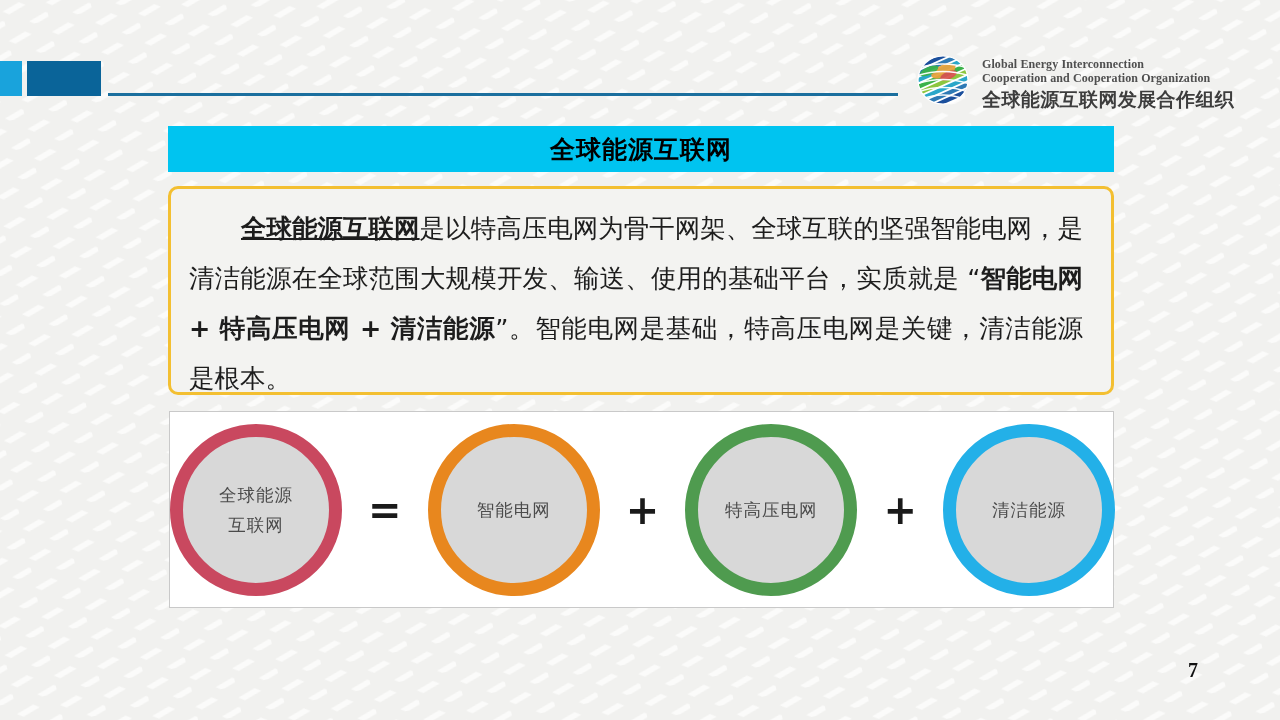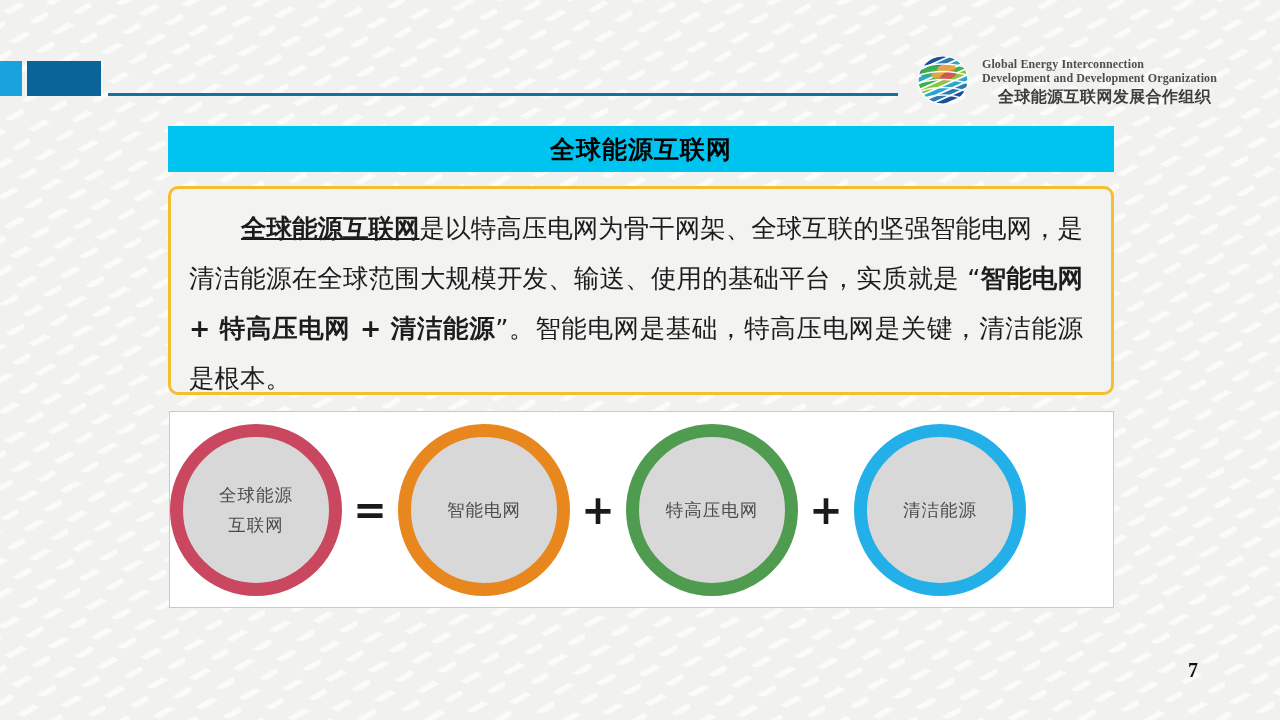--- a/index.html
+++ b/index.html
@@ -65,27 +65,26 @@
     font-family: "Liberation Serif", "DejaVu Serif", serif;
     font-size: 12px;
     font-weight: bold;
     line-height: 13.5px;
     color: #4f4f4f;
     letter-spacing: 0.1px;
     white-space: nowrap;
   }
   .hdr-org-cn {
     font-family: "DejaVu Sans", "Liberation Sans", sans-serif;
-    font-size: 16px;
+    font-size: 19px;
     font-weight: bold;
     color: #3d3d3d;
     margin-top: 2px;
     letter-spacing: 0.4px;
     white-space: nowrap;
-    margin-left: 16px;
   }
 
   
   #title-banner {
     position: absolute;
     left: 168px; top: 126px;
     width: 946px; height: 46px;
     background: #00c4f0;
     display: flex;
     align-items: center;
@@ -135,21 +134,21 @@
     background: #ffffff;
     border: 1px solid #c9c9c9;
   }
   #diagram-row {
     position: absolute;
     left: 0; top: 0;
     width: 945px; height: 195px;
     display: flex;
     flex-direction: row;
     align-items: center;
-    justify-content: flex-start;
+    justify-content: space-between;
   }
   .circle-node {
     width: 172px;
     height: 172px;
     border-radius: 50%;
     box-sizing: border-box;
     background: #d8d8d8;
     display: flex;
     align-items: center;
     justify-content: center;
@@ -233,21 +232,21 @@
         <path d="M2 30 Q29 21 56 30"></path>
         <path d="M4 38 Q29 29 54 38"></path>
         <path d="M8 45 Q29 37 50 45"></path>
       </g>
     </g>
     <ellipse cx="29" cy="26" rx="25" ry="24" fill="none" stroke="#ffffff" stroke-width="1.2"></ellipse>
   </svg>
 
   <div class="hdr-org">
     <div class="hdr-org-en">Global Energy Interconnection</div>
-    <div class="hdr-org-en">Development and Development Organization</div>
+    <div class="hdr-org-en">Cooperation and Cooperation Organization</div>
     <div class="hdr-org-cn">全球能源互联网发展合作组织</div>
   </div>
 
   <div id="title-banner">
     <span class="title-text">全球能源互联网</span>
   </div>
 
   <div id="definition-box">
     <div id="definition-paragraph"><span class="kw-underline">全球能源互联网</span><span>是以特高压电网为骨干网架、全球互联的坚强智能电网，是清洁能源在全球范围大规模开发、输送、使用的基础平台，实质就是 </span><span>“</span><span class="kw-bold">智能电网</span><span class="kw-bold"> + </span><span class="kw-bold">特高压电网</span><span class="kw-bold"> + </span><span class="kw-bold">清洁能源</span><span>”</span><span>。智能电网是基础，特高压电网是关键，清洁能源是根本。</span></div>
   </div>

